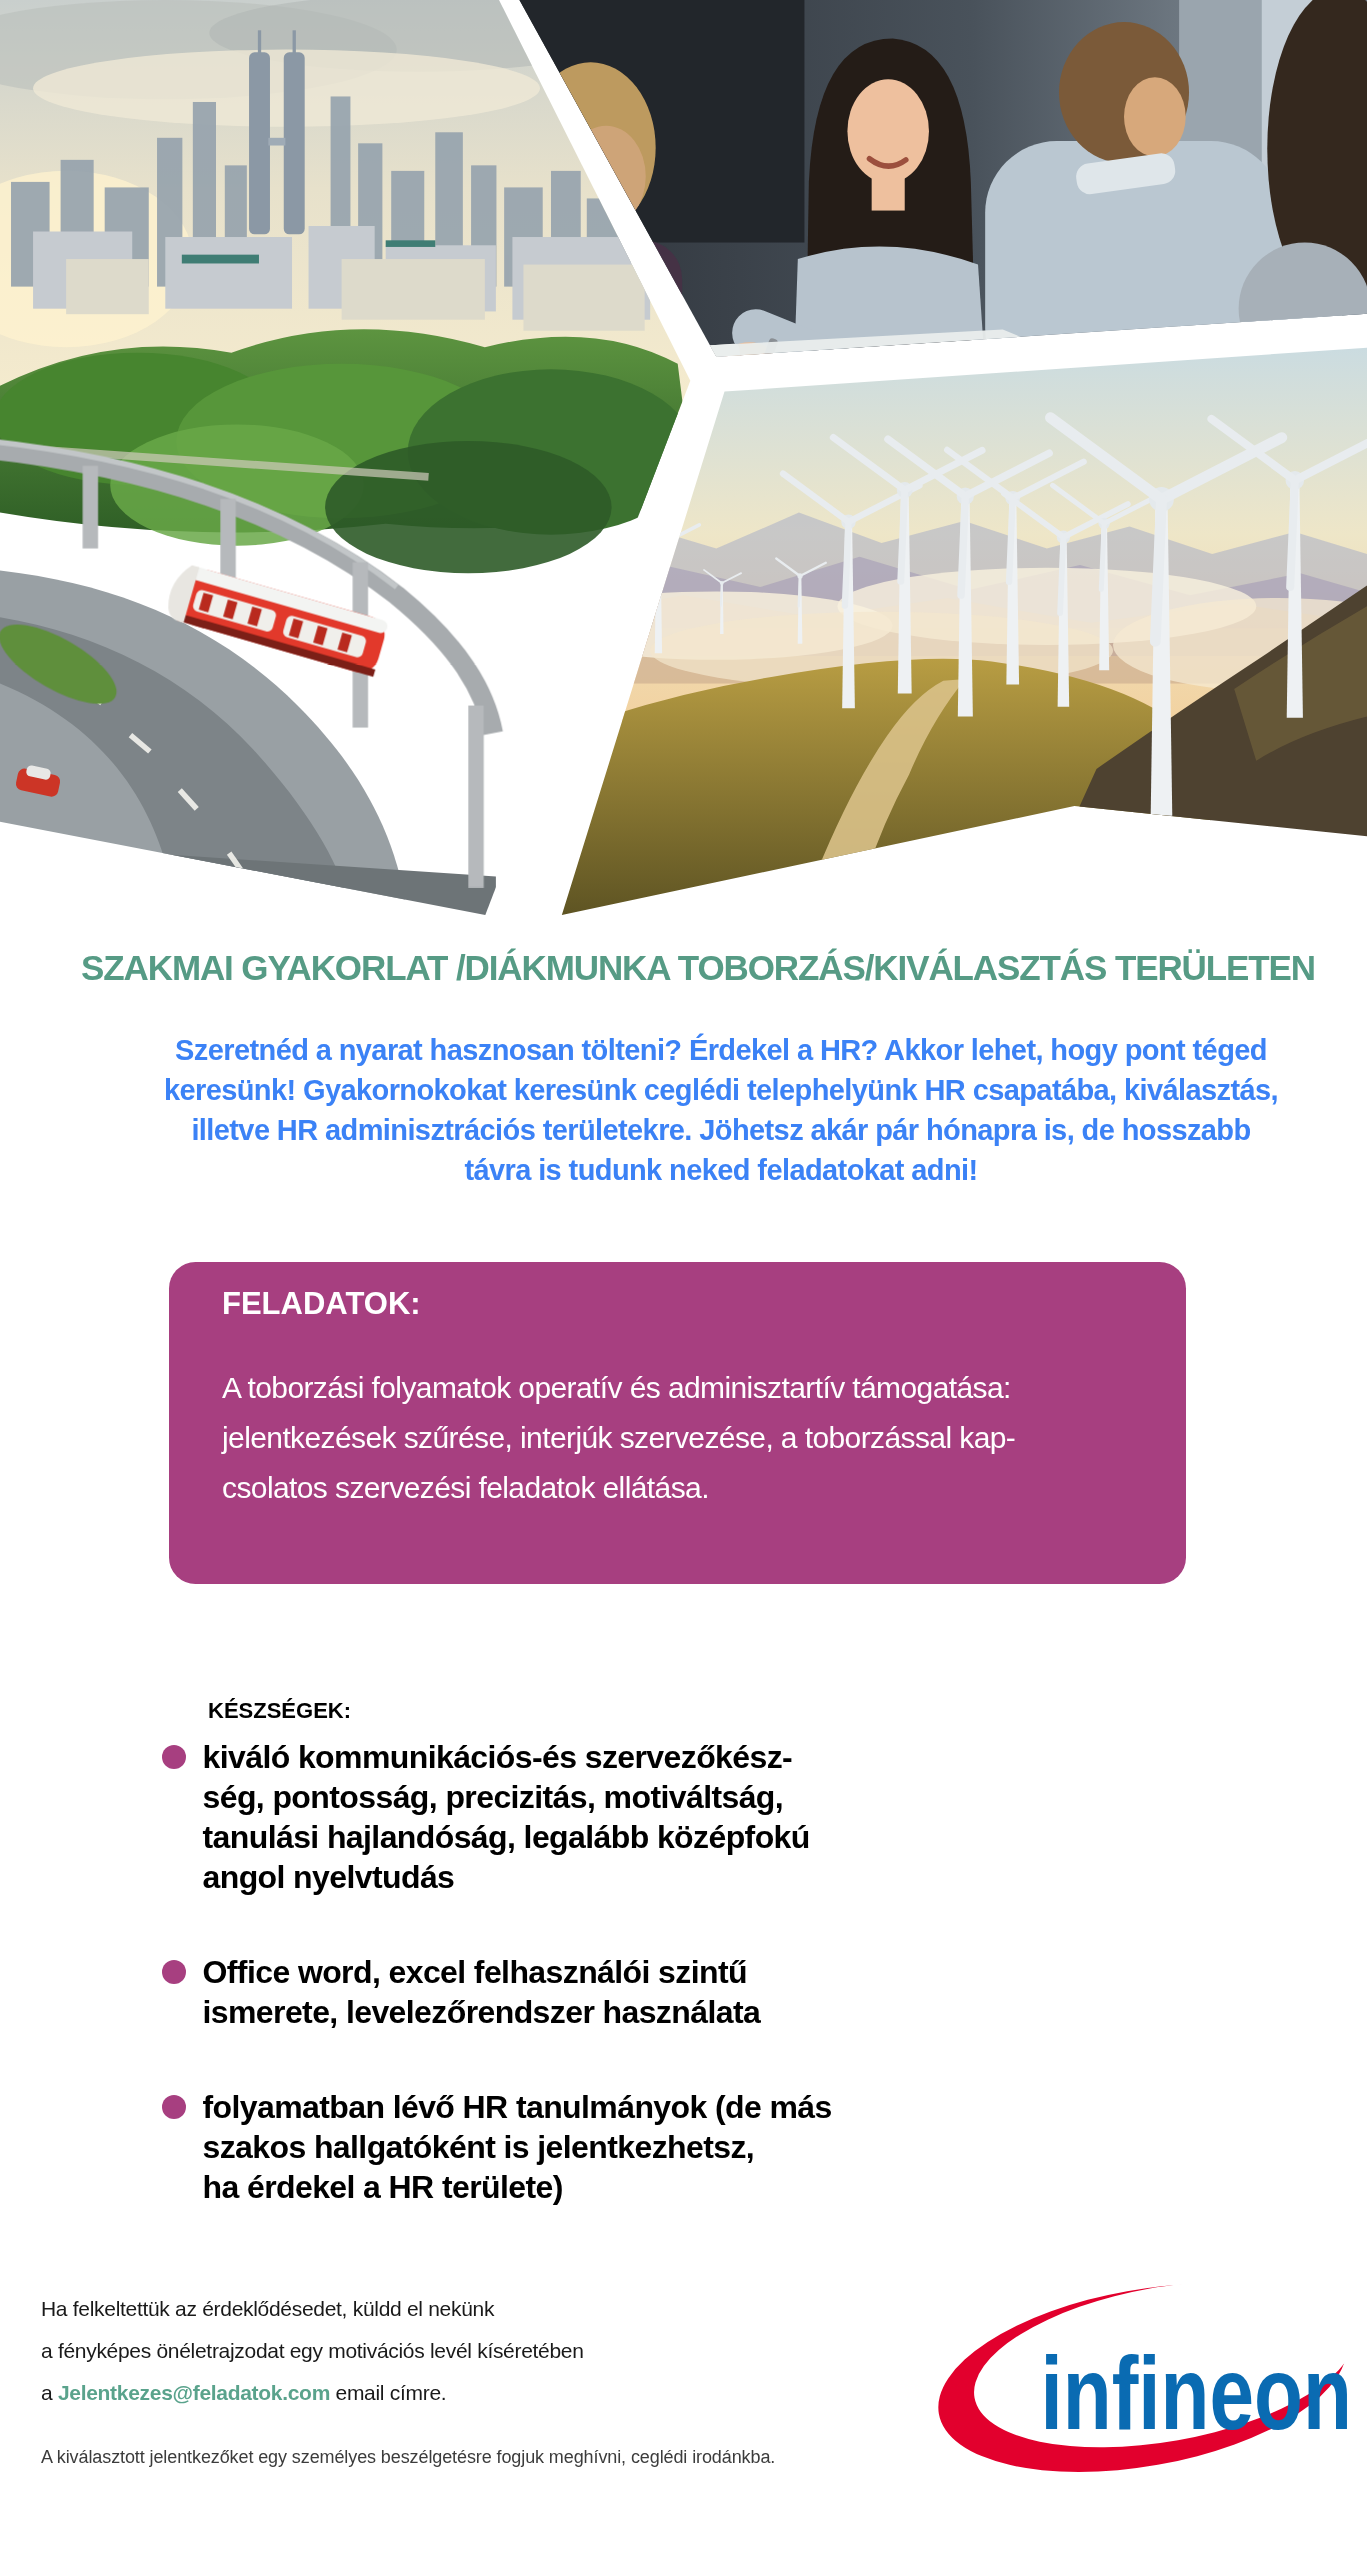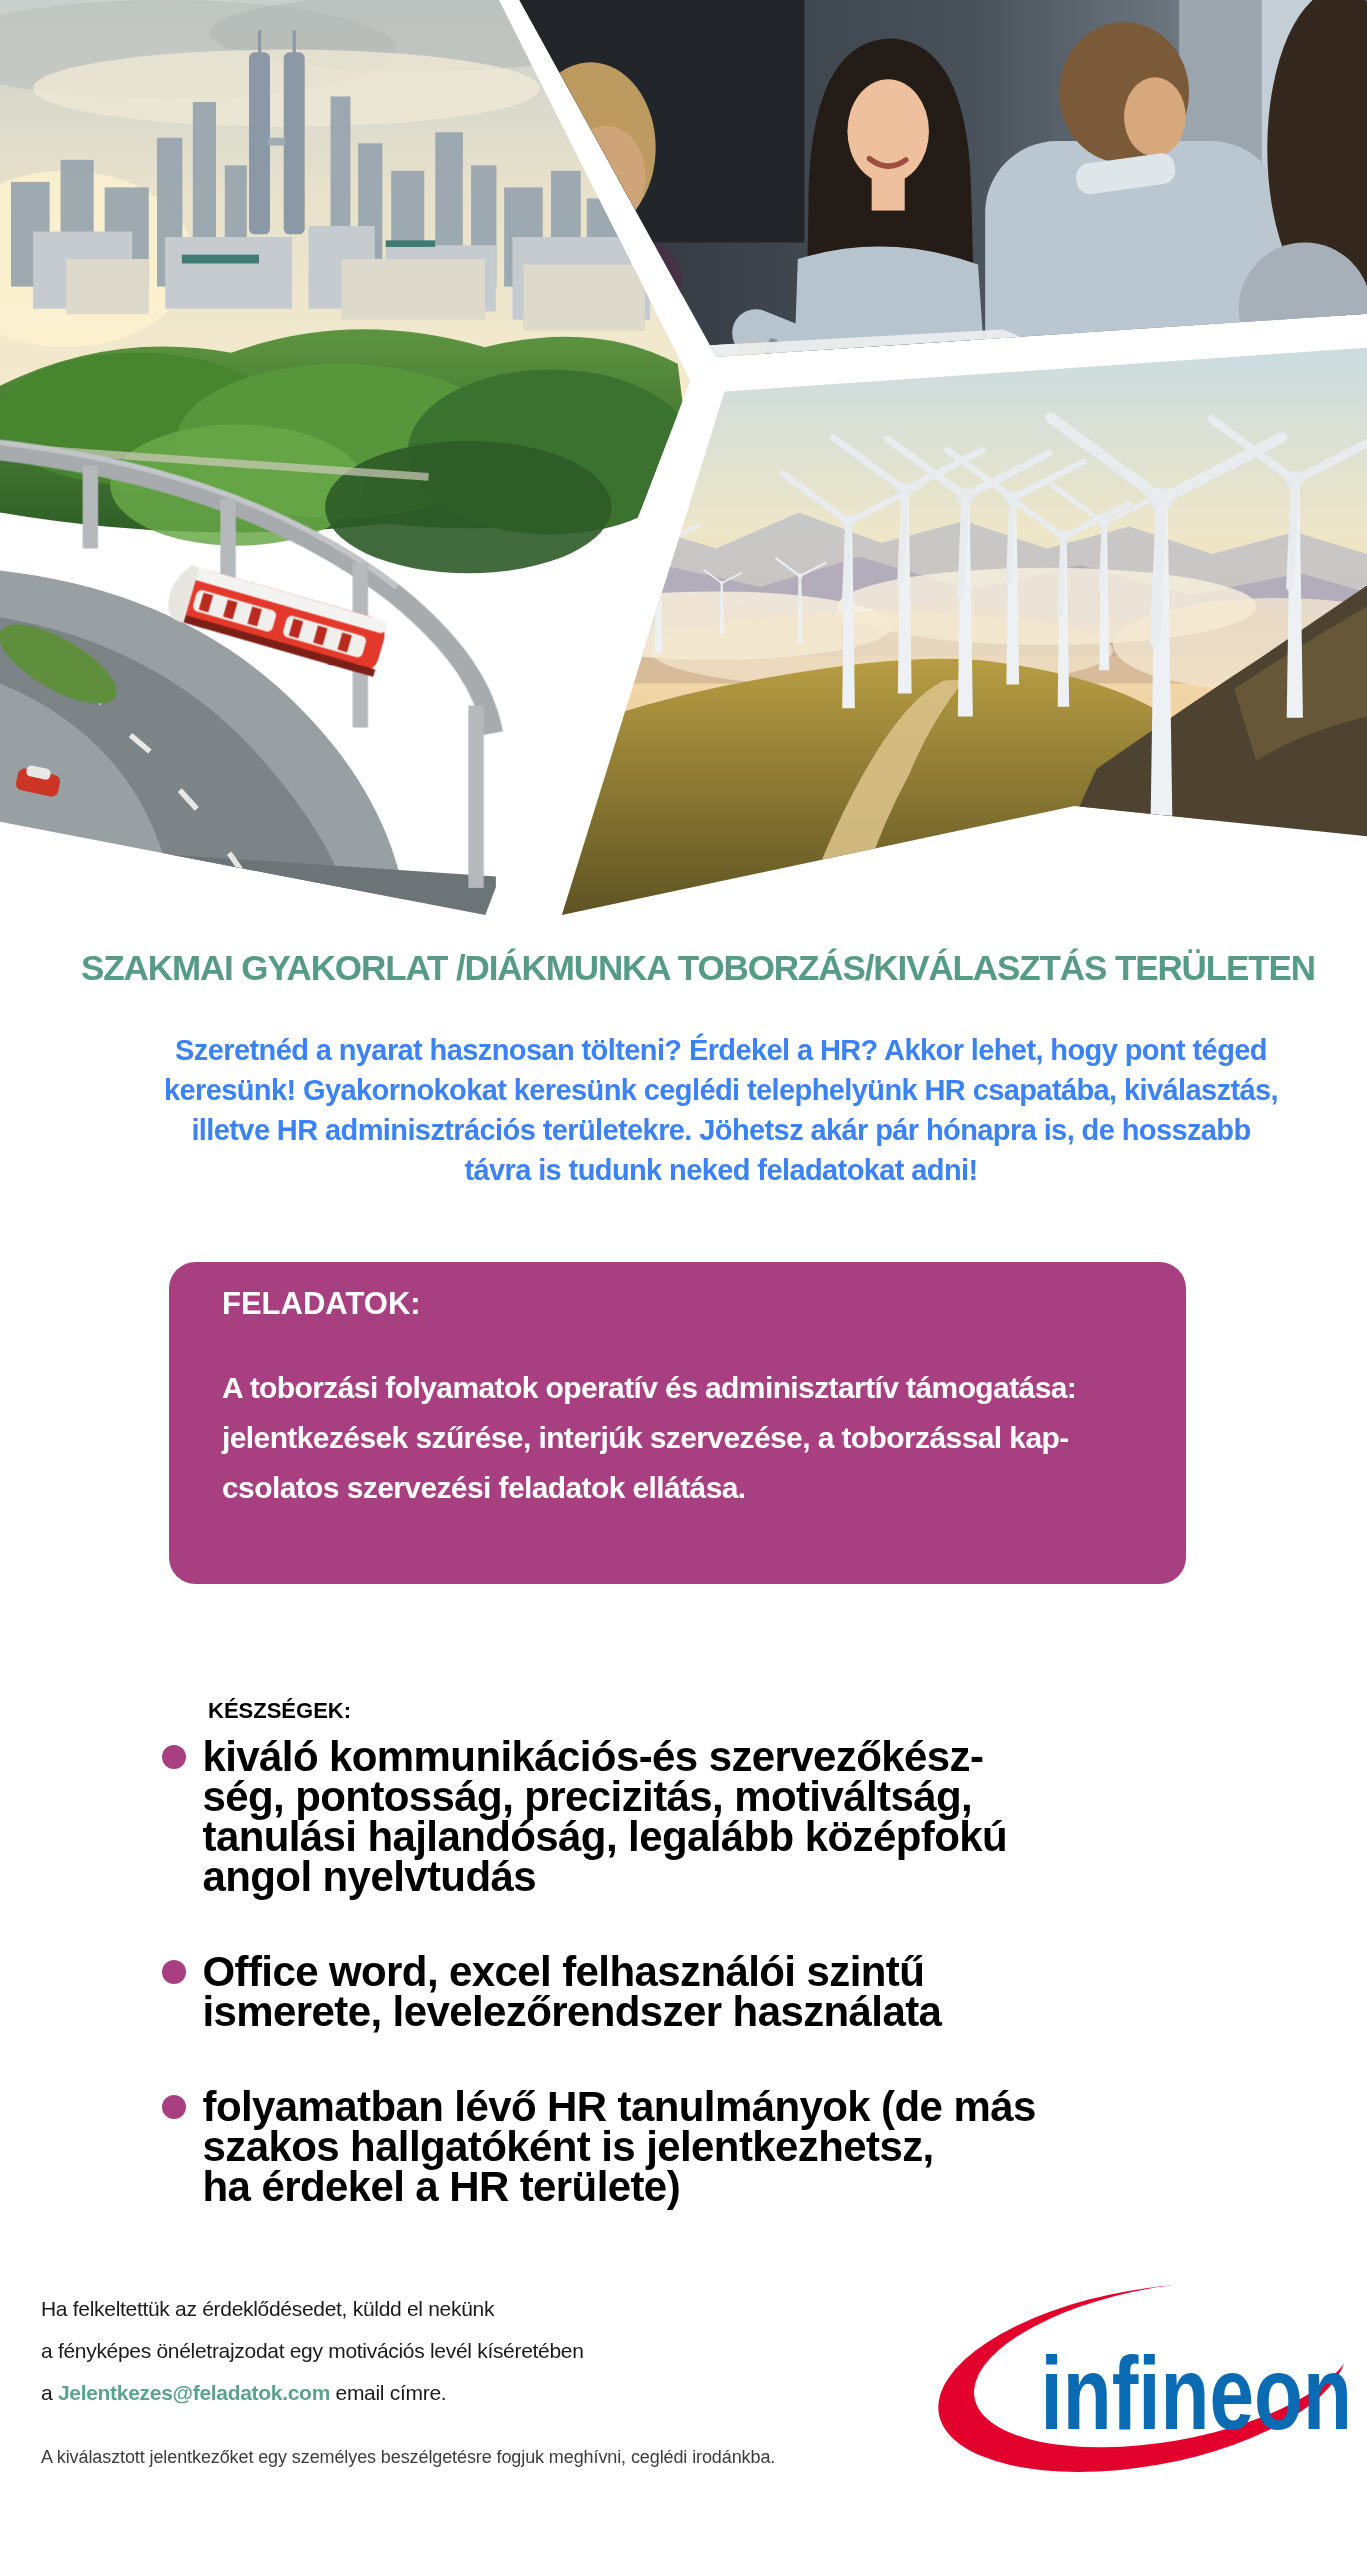--- a/index.html
+++ b/index.html
@@ -19,29 +19,29 @@
             color:var(--teal);white-space:pre;text-align:center;}
   
   .intro{position:absolute;left:98px;top:1030px;width:1246px;
          font-size:29px;line-height:40px;font-weight:600;letter-spacing:-0.6px;
          color:#3b82f6;white-space:pre;text-align:center;}
   
   .tasks-box{position:absolute;left:169px;top:1262px;width:1017px;height:322px;
              background:var(--magenta);border-radius:26.5px;box-sizing:border-box;
              padding:24px 53px;color:#fff;}
   .tasks-title{font-size:31px;font-weight:bold;letter-spacing:0;}
-  .tasks-body{margin-top:41px;font-size:30px;line-height:50px;font-weight:bold;
+  .tasks-body{margin-top:41px;font-size:30px;line-height:50px;font-weight:normal;
               letter-spacing:-0.6px;white-space:pre;}
   
   .skills-title{position:absolute;left:208px;top:1658px;font-size:22px;font-weight:bold;color:#000;margin-top:40px;}
   .skills-list{position:absolute;left:162px;top:1737px;width:1047px;}
   .skill-item{display:flex;align-items:flex-start;margin-bottom:55px;}
   .skill-dot{flex:0 0 auto;width:24px;height:24px;border-radius:50%;background:var(--magenta);
              margin-top:7.7px;}
-  .skill-text{margin-left:16.5px;font-size:42px;line-height:40px;font-weight:bold;
+  .skill-text{margin-left:16.5px;font-size:32px;line-height:40px;font-weight:bold;
               letter-spacing:-0.6px;color:#000;white-space:pre;}
   
   .contact{position:absolute;left:41px;top:2288px;font-size:21px;line-height:42px;
            font-weight:400;letter-spacing:-0.3px;color:#1a1a1a;}
   .contact .line{white-space:pre;}
   .email-link{font-weight:bold;color:var(--teal-link);text-decoration:none;}
   
   .footer-note{position:absolute;left:41px;top:2447px;font-size:18px;color:#3c3c3c;
                letter-spacing:-0.1px;}
   

